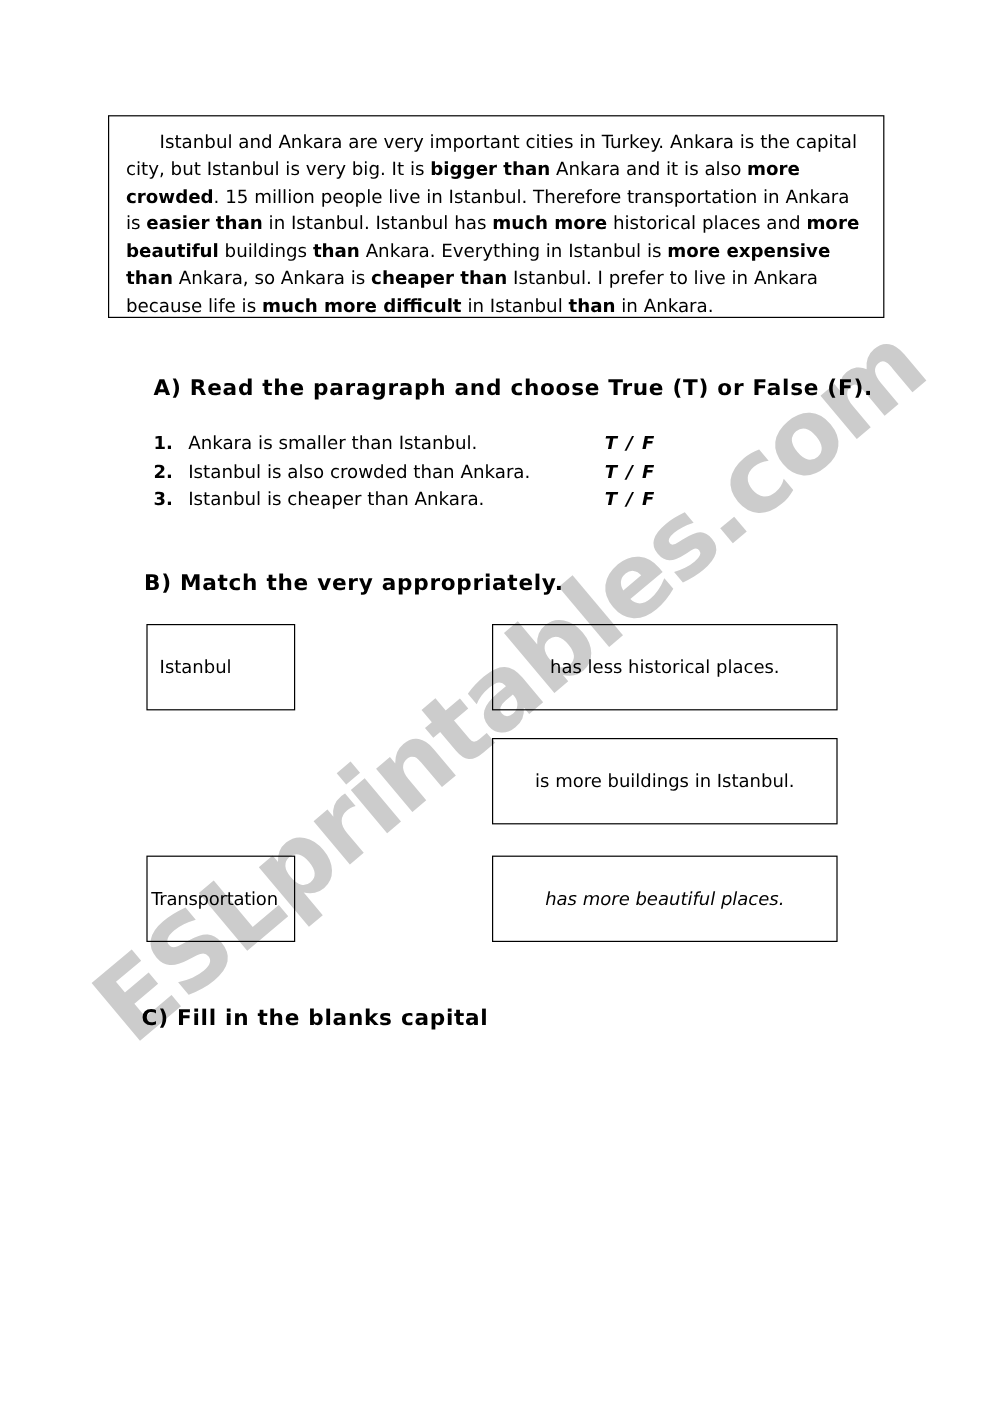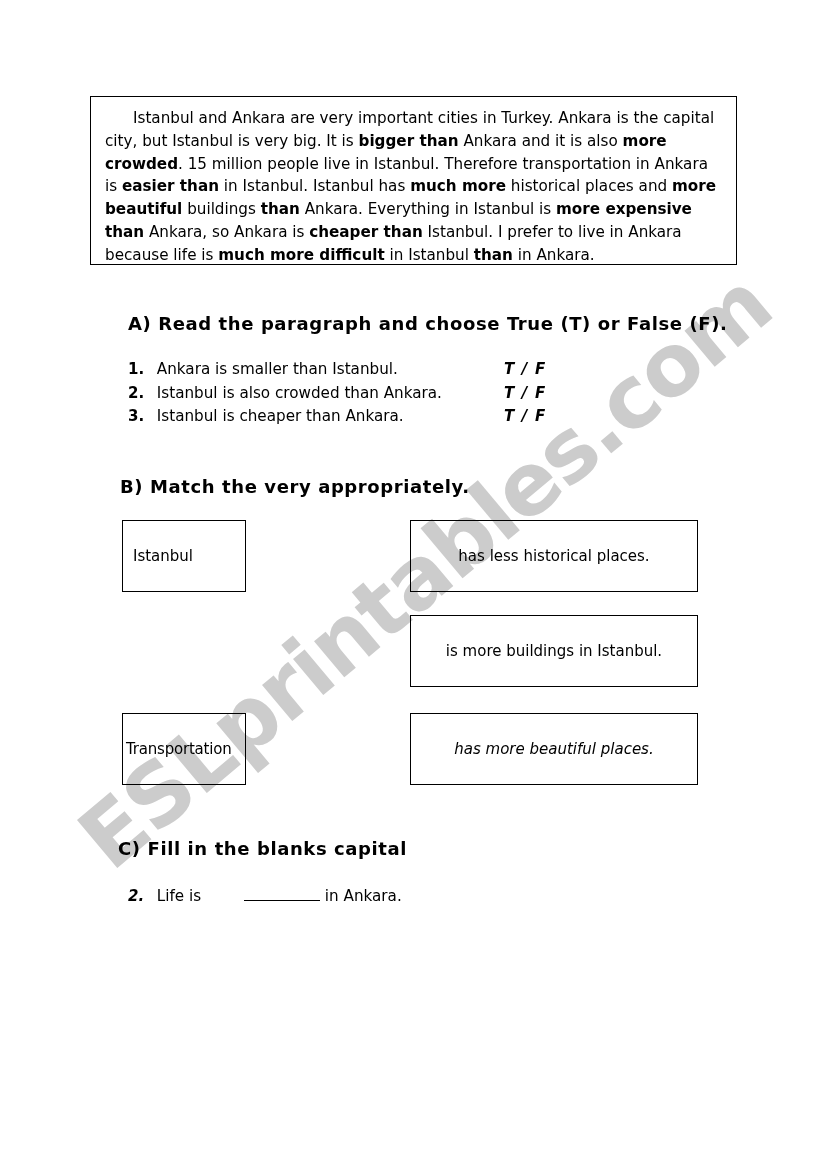--- a/index.html
+++ b/index.html
@@ -214,14 +214,13 @@
       <div class="label">is more buildings in Istanbul.</div>
     </div>
     <div class="match-box right row3">
       <div class="label italic">has more beautiful places.</div>
     </div>
   </div>
 
 <div class="section-heading" id="section-c-heading">C) Fill in the blanks capital</div>
 
 <div id="fill-list">
-    <div class="fill-row"><span class="fill-num">2.</span><span> Life is </span><span class="gap-wide"></span><span class="blank w2"></span><span> in Ankara.</span></div>
   </div>
 
 </body></html>

